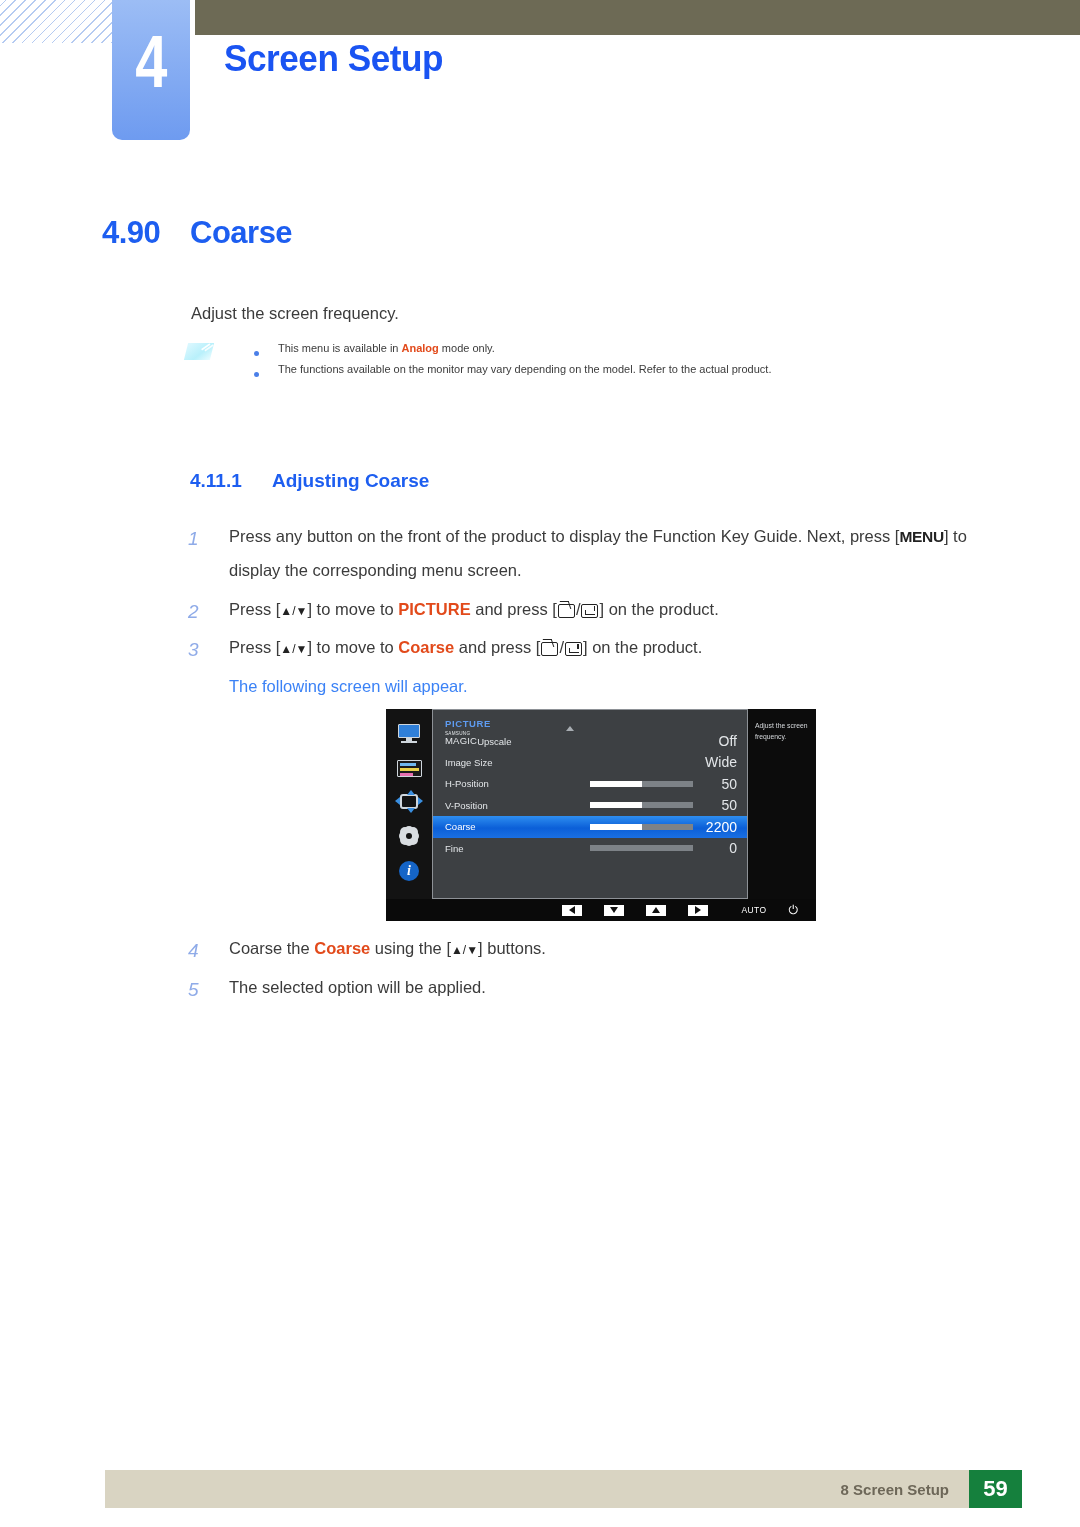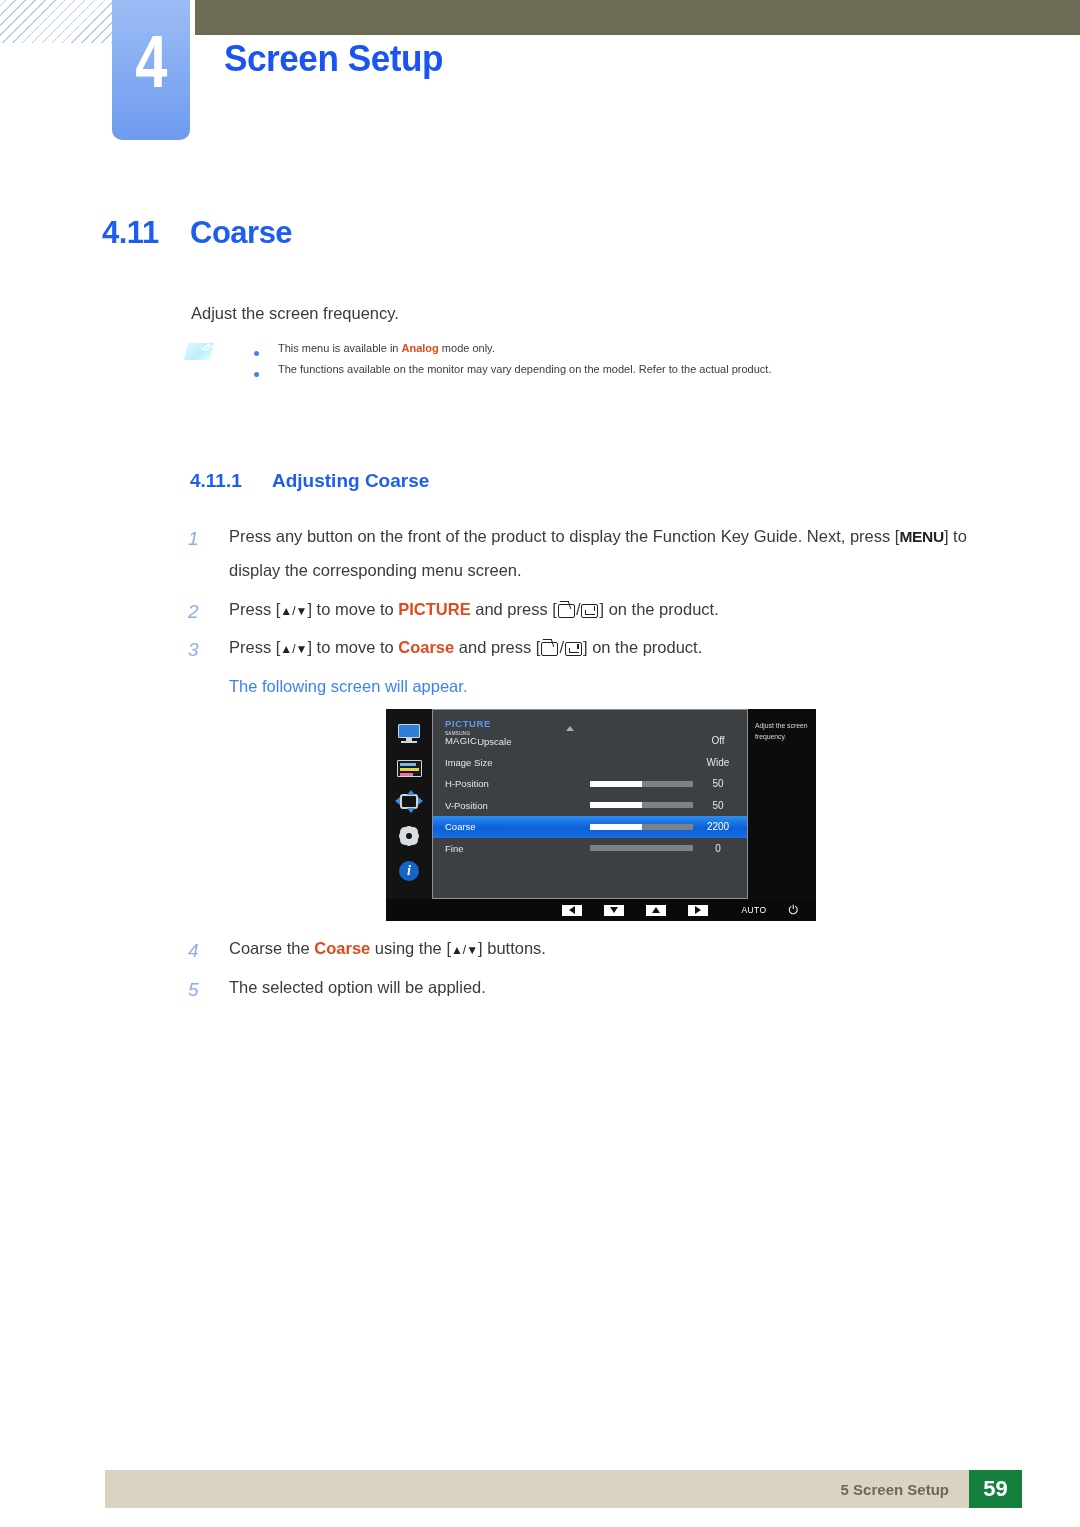--- a/index.html
+++ b/index.html
@@ -338,22 +338,22 @@
     position: relative;
   }
   .osd-row.selected {
     background: linear-gradient(180deg, #2e8ef0 0%, #0b5fd8 55%, #1a6fe2 100%);
     color: #ffffff;
   }
   .osd-row .lbl { flex: 0 0 auto; }
   .osd-row .spacer { flex: 1; }
   .osd-row .val {
     width: 38px;
-    text-align: center;
-    font-size: 10px;
+    text-align: right;
+    font-size: 14px;
   }
   .magic-wrap { position: relative; display: inline-block; line-height: 1; }
   .magic-wrap .sam {
     display: block; font-size: 4.6px; letter-spacing: 0.3px;
     position: absolute; top: -4.5px; left: 0;
   }
   .magic-wrap .mag { display: block; font-size: 9.5px; letter-spacing: 0.2px; }
   .magic-wrap .ups { position: absolute; left: 100%; top: 0.5px; font-size: 9.5px; white-space: nowrap; }
 
   .slider {
@@ -432,21 +432,21 @@
 <body>
 
 <div class="hatch"></div>
 <div class="top-band"></div>
 <div class="chapter-tab">
   <span class="num">4</span>
 </div>
 <div class="chapter-title">Screen Setup</div>
 
 <div class="h1-row">
-  <span class="h1-num">4.11</span>
+  <span class="h1-num">4.90</span>
   <span>Coarse</span>
 </div>
 
 <div class="intro body-text">Adjust the screen frequency.</div>
 
 <div class="note-block">
   <div class="note-icon"></div>
   <ul class="bullet-list">
     <li><span>This menu is available in </span><span class="kw-red">Analog</span><span> mode only.</span></li>
     <li>The functions available on the monitor may vary depending on the model. Refer to the actual product.</li>
@@ -591,15 +591,15 @@
     <span class="step-num">4</span>
     <span>Coarse the </span><span class="kw-red">Coarse</span><span> using the [</span><span class="arrows">▲/▼</span><span>] buttons.</span>
   </div>
   <div class="step">
     <span class="step-num">5</span>
     <span>The selected option will be applied.</span>
   </div>
 </div>
 
 <div class="footer-bar">
-  <div class="footer-label">5 Screen Setup</div>
+  <div class="footer-label">8 Screen Setup</div>
   <div class="footer-page">59</div>
 </div>
 
 </body></html>

